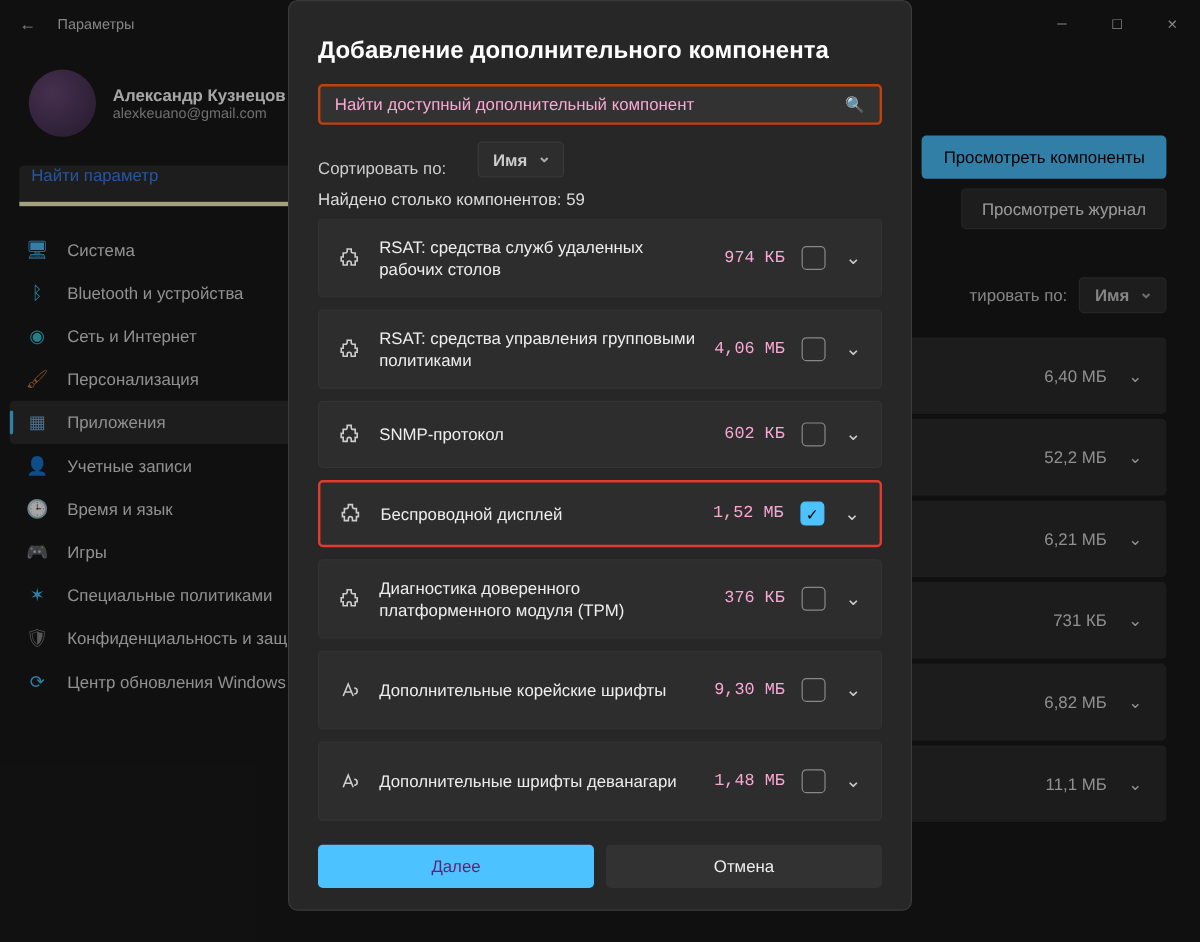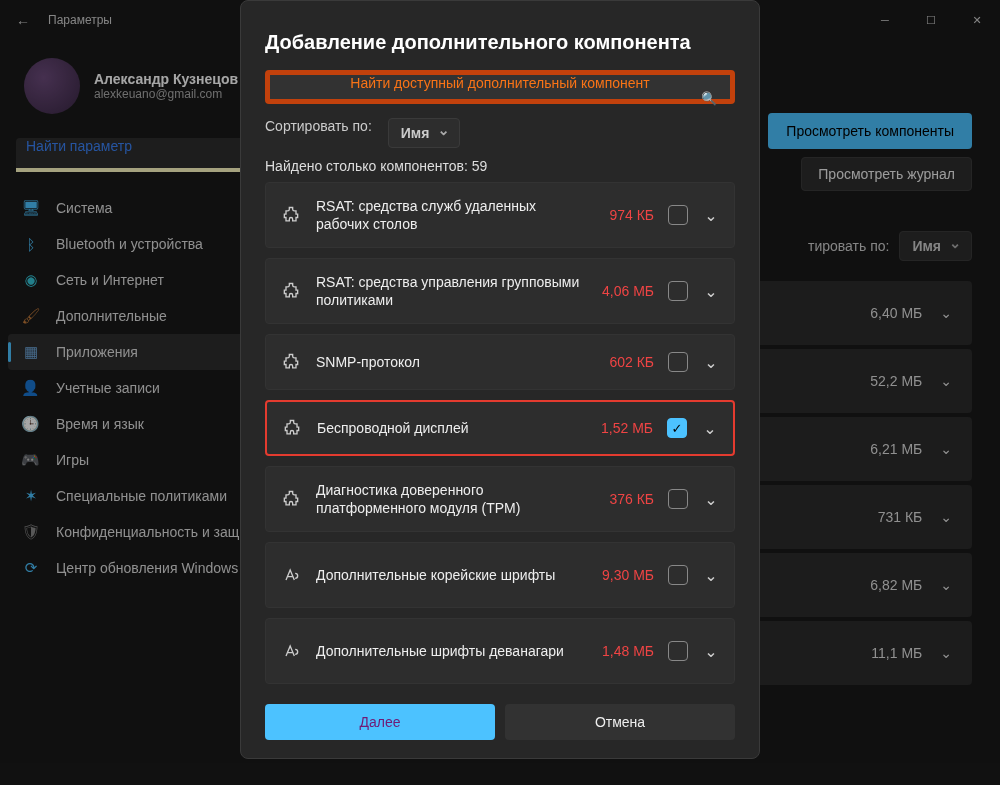--- a/index.html
+++ b/index.html
@@ -33,31 +33,31 @@
 .sort-row-bg { display: flex; justify-content: flex-end; align-items: center; gap: 10px; margin-bottom: 20px; font-size: 14px; color: #ccc; }
 .select-like { background: #2d2d2d; border: 1px solid #3a3a3a; padding: 6px 30px 6px 12px; border-radius: 4px; position: relative; font-weight: bold; }
 .select-like::after { content: "⌄"; position: absolute; right: 10px; top: 3px; color: #aaa; }
 
 .bg-row { display: flex; align-items: center; justify-content: flex-end; height: 64px; background: #2b2b2b; border-radius: 4px; margin-bottom: 4px; padding: 0 20px; gap: 18px; font-size: 14px; color: #ddd; }
 
 
 .overlay { position: absolute; inset: 0; background: rgba(0,0,0,0.35); }
 .dialog { position: absolute; left: 240px; top: 0; width: 520px; height: 759px; background: #272727; border: 1px solid #3a3a3a; border-radius: 8px; display: flex; flex-direction: column; padding: 30px 24px 18px; }
 .dialog h1 { font-size: 20px; font-weight: 600; margin-bottom: 16px; }
-.dlg-search { height: 34px; background: #323232; border: 5px solid #c2410c; border-radius: 4px; display: flex; align-items: center; padding: 0 12px; color: #f97316; font-size: 14px; margin-bottom: 14px; flex-direction: column; }
+.dlg-search { height: 34px; background: #323232; border: 2px solid #c2410c; border-radius: 4px; display: flex; align-items: center; padding: 0 12px; color: #f9a8d4; font-size: 14px; margin-bottom: 14px; }
 .dlg-search .sicon { margin-left: auto; font-size: 13px; }
-.dlg-sort { display: flex; align-items: flex-start; gap: 16px; font-size: 14px; color: #ccc; margin-bottom: 10px; }
+.dlg-sort { display: flex; align-items: flex-end; gap: 26px; font-size: 14px; color: #ccc; margin-bottom: 10px; }
 .found { font-size: 14px; color: #ddd; margin-bottom: 8px; }
 
 .list { flex: 1; overflow: hidden; display: flex; flex-direction: column; gap: 10px; position: relative; }
 .comp { display: flex; align-items: center; background: #2d2d2d; border: 1px solid #333; border-radius: 4px; min-height: 66px; padding: 10px 14px; gap: 14px; }
 .comp.hl { border: 2px solid #e43b2f; }
 .comp .ext { width: 22px; display: flex; justify-content: center; color: #ccc; flex-shrink: 0; }
 .comp .lbl { flex: 1; font-size: 14px; color: #eee; line-height: 1.3; }
-.comp .sz { font-size: 14px; color: #ef4444; width: 60px; text-align: right; }
+.comp .sz { font-size: 14px; color: #f9a8d4; width: 60px; text-align: right; font-family: Liberation Mono, monospace; }
 .comp .chk { width: 20px; height: 20px; border: 1px solid #888; border-radius: 4px; display: flex; align-items: center; justify-content: center; cursor: pointer; }
 .comp .chk.on { background: #4cc2ff; border-color: #4cc2ff; color: #000; font-size: 13px; }
 .comp .exp { width: 18px; text-align: center; color: #ccc; cursor: pointer; }
 
 .comp.small { min-height: 56px; }
 
 .dlg-btns { display: flex; gap: 10px; margin-top: 16px; }
 .dlg-btns button { flex: 1; height: 36px; border-radius: 4px; border: none; font-size: 14px; cursor: pointer; }
 .btn-next { background: #4cc2ff; color: #701a75; }
 .btn-cancel { background: #323232; color: #eee; border: 1px solid #444; }
@@ -95,21 +95,21 @@
         <div class="nav-item">
           <span class="nav-icon" style="color:#4cc2ff">ᛒ</span>
           <span>Bluetooth и устройства</span>
         </div>
         <div class="nav-item">
           <span class="nav-icon" style="color:#35c3d6">◉</span>
           <span>Сеть и Интернет</span>
         </div>
         <div class="nav-item">
           <span class="nav-icon" style="color:#c47b3a">🖌</span>
-          <span>Дополнительные</span>
+          <span>Персонализация</span>
         </div>
         <div class="nav-item active">
           <span class="nav-icon" style="color:#6fa8dc">▦</span>
           <span>Приложения</span>
         </div>
         <div class="nav-item">
           <span class="nav-icon" style="color:#aaa">👤</span>
           <span>Учетные записи</span>
         </div>
         <div class="nav-item">

